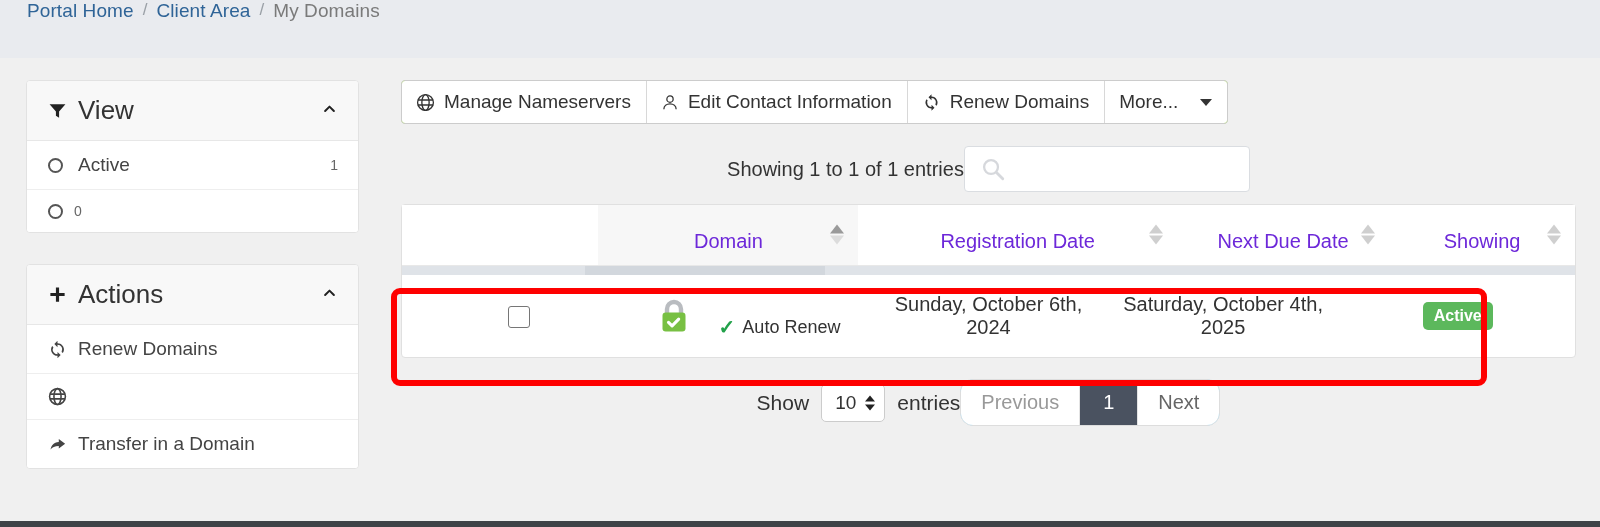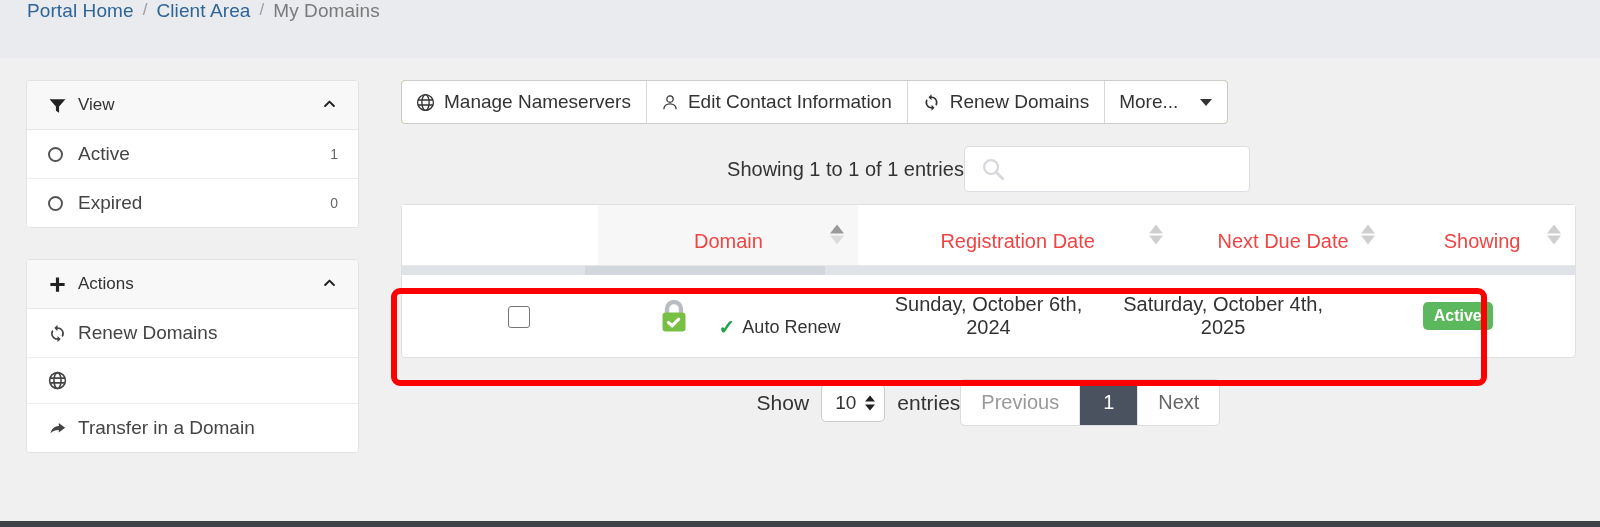--- a/index.html
+++ b/index.html
@@ -67,21 +67,21 @@
     border-bottom: 1px solid #e7e7e7;
   }
   .panel-head .ph-icon {
     width: 26px;
     display: flex;
     align-items: center;
     justify-content: flex-start;
     color: #222;
   }
   .panel-head .ph-title {
-    font-size: 17px;
+    font-size: 26px;
     color: #333;
     flex: 1;
     margin-left: 4px;
   }
   .chev {
     color: #222;
   }
   .panel-row {
     display: flex;
     align-items: center;
@@ -197,21 +197,21 @@
     position: relative;
   }
   table.dt {
     width: 100%;
     border-collapse: collapse;
     table-layout: fixed;
   }
   table.dt th {
     font-size: 20px;
     font-weight: normal;
-    color: #ef4444;
+    color: #6d28d9;
     text-align: center;
     vertical-align: bottom;
     padding: 16px 10px 12px 10px;
     position: relative;
     height: 60px;
     box-sizing: border-box;
   }
   th.col-check { width: 185px; background: #fff; }
   th.col-domain { width: 245px; background: #f7f7f7; }
   th.col-reg { width: 300px; background: #fff; }
@@ -348,21 +348,21 @@
   }
   .spin .sd {
     width: 0; height: 0;
     border-left: 5px solid transparent;
     border-right: 5px solid transparent;
     border-top: 6px solid #222;
   }
   .pagination {
     display: inline-flex;
     border: 1px solid #ddd;
-    border-radius: 5px;
+    border-radius: 13px;
     overflow: hidden;
     background: #7dd3fc;
   }
   .pg {
     font-size: 20px;
     padding: 11px 20px;
     color: #999;
     background: #fff;
     border-right: 1px solid #e4e4e4;
     cursor: pointer;
@@ -433,21 +433,20 @@
         <span class="pr-icon">
             <span class="radio-circle"></span>
           </span>
         <span class="pr-label">Active</span>
         <span class="pr-count">1</span>
       </div>
       <div class="panel-row">
         <span class="pr-icon">
             <span class="radio-circle"></span>
           </span>
-        <span class="pr-label">Expired</span>
         <span class="pr-count">0</span>
       </div>
     </div>
 
     <div class="panel">
       <div class="panel-head">
         <span class="ph-icon">
           <svg width="19" height="19" viewBox="0 0 24 24">
               <path fill="currentColor" d="M10 3h4v7h7v4h-7v7h-4v-7H3v-4h7z"></path>
             </svg>

